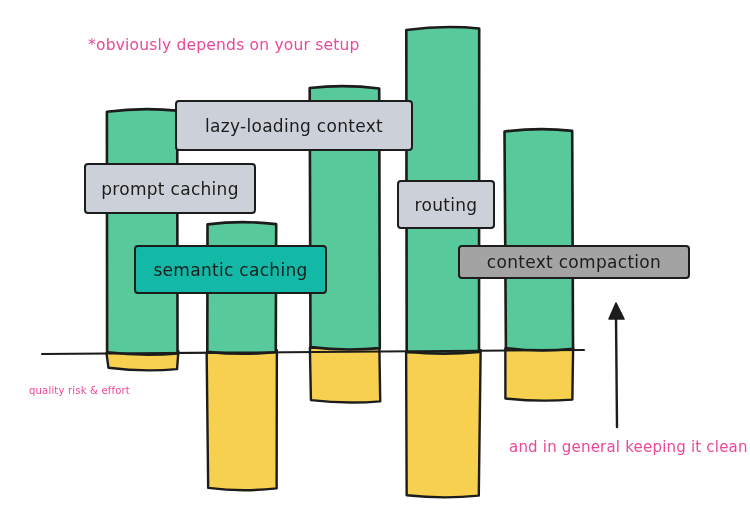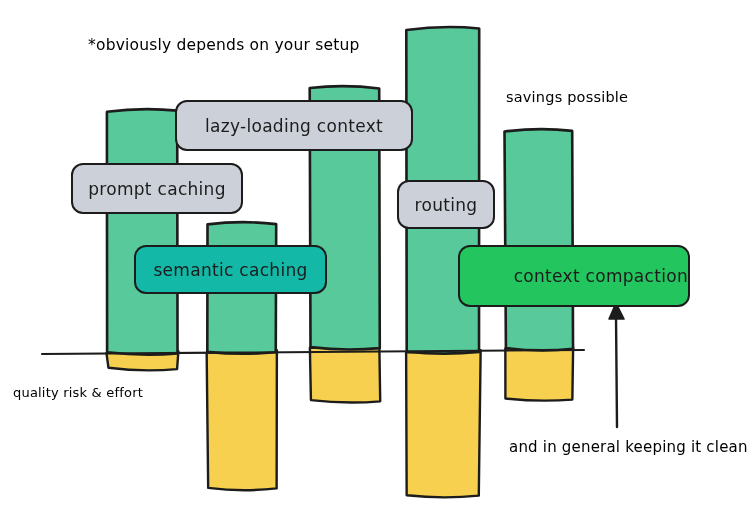--- a/index.html
+++ b/index.html
@@ -9,31 +9,31 @@
     font-family:"DejaVu Sans", sans-serif;
     overflow:hidden;
   }
   #stage{position:relative;width:750px;height:514px;}
   #stage svg{position:absolute;left:0;top:0;}
 
   .hand-text{
     position:absolute;
     font-family:"DejaVu Sans", sans-serif;
     font-size:14.5px;
-    color:#000000;
+    color:#ec4899;
     letter-spacing:0.2px;
     white-space:nowrap;
     font-weight:400;
   }
   .note-label{
     position:absolute;
     display:flex;align-items:center;justify-content:center;
     background:#ccd1d9;
     border:2.2px solid #1c1c1c;
-    border-radius:12px;
+    border-radius:4px;
     color:#1c1c1c;
     font-family:"DejaVu Sans", sans-serif;
     font-size:17px;
     letter-spacing:0.3px;
     white-space:nowrap;
     box-sizing:border-box;
   }
 </style>
 </head>
 <body>
@@ -57,37 +57,36 @@
         <path d="M 42 354 Q 313 350.8 584 350" fill="none" stroke="#1c1c1c" stroke-width="2.1" stroke-linecap="round"></path>
       </g>
     <g id="arrow-group">
         <path d="M 617 427 L 616 315" fill="none" stroke="#1c1c1c" stroke-width="2.4" stroke-linecap="round"></path>
         <path d="M 609 319 L 616 303 L 624 319 Z" fill="#1c1c1c" stroke="#1c1c1c" stroke-width="1.6" stroke-linejoin="round"></path>
       </g>
   </svg>
 
   <div class="hand-text" style="left:88px; top:36px; font-size:15.5px;">*obviously depends on your setup</div>
 
-  <div class="hand-text" style="left:506px; top:89px; font-size:14.5px;">savings possible</div>
 
-  <div class="hand-text" style="left:13px; top:385px; font-size:13px;">quality risk &amp; effort</div>
+  <div class="hand-text" style="left:29px; top:385px; font-size:10px;">quality risk &amp; effort</div>
 
   <div class="hand-text" style="left:509px; top:438px; font-size:15px;">and in general keeping it clean</div>
 
   <div id="labels-layer">
       <div class="note-label" style="left: 175px; top: 100px; width: 238px; height: 51px; background: rgb(204, 209, 217); border-color: rgb(28, 28, 28);">
         <span>lazy-loading context</span>
       </div>
-      <div class="note-label" style="left: 71px; top: 163px; width: 172px; height: 51px; background: rgb(204, 209, 217); border-color: rgb(28, 28, 28);">
+      <div class="note-label" style="left: 84px; top: 163px; width: 172px; height: 51px; background: rgb(204, 209, 217); border-color: rgb(28, 28, 28);">
         <span>prompt caching</span>
       </div>
       <div class="note-label" style="left: 134px; top: 245px; width: 193px; height: 49px; background: #14b8a6; border-color: rgb(28, 28, 28);">
         <span>semantic caching</span>
       </div>
       <div class="note-label" style="left: 397px; top: 180px; width: 98px; height: 49px; background: rgb(204, 209, 217); border-color: rgb(28, 28, 28); text-align: center;">
         <span>routing</span>
       </div>
-      <div class="note-label" style="left: 458px; top: 245px; width: 232px; height: 62px; background: #22c55e; border-color: rgb(28, 28, 28); justify-content: flex-end;">
+      <div class="note-label" style="left: 458px; top: 245px; width: 232px; height: 34px; background: #a3a3a3; border-color: rgb(28, 28, 28);">
         <span>context compaction</span>
       </div>
     </div>
 
 </div>
 
 </body></html>

